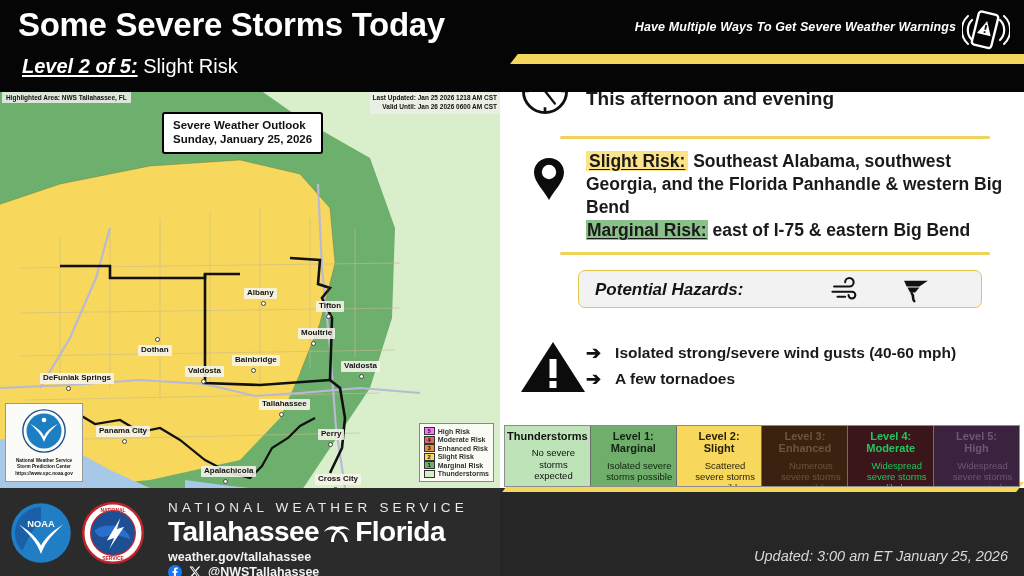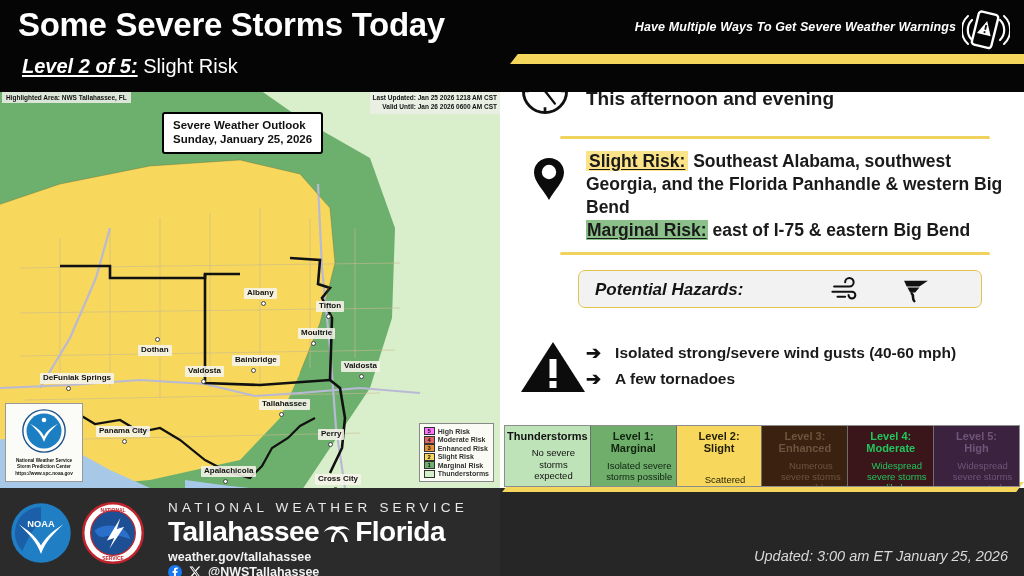--- a/index.html
+++ b/index.html
@@ -367,21 +367,21 @@
   <div class="scale" id="scale-row">
       <div class="scell" style="background: rgb(191, 227, 184); color: rgb(17, 17, 17);">
         <div class="scell-h" style="white-space: pre-line;">Thunderstorms</div>
         <div class="scell-b">No severe storms expected</div>
       </div>
       <div class="scell" style="background: rgb(111, 174, 107); color: rgb(17, 36, 15);">
         <div class="scell-h" style="white-space: pre-line;">Level 1:
 Marginal</div>
         <div class="scell-b">Isolated severe storms possible</div>
       </div>
-      <div class="scell" style="background: rgb(247, 216, 92); color: rgb(35, 30, 6); gap: 14px;">
+      <div class="scell" style="background: rgb(247, 216, 92); color: rgb(35, 30, 6);">
         <div class="scell-h" style="white-space: pre-line;">Level 2:
 Slight</div>
         <div class="scell-b">Scattered severe storms possible</div>
       </div>
       <div class="scell" style="background: rgb(59, 34, 16); color: rgb(107, 85, 63);">
         <div class="scell-h" style="white-space: pre-line;">Level 3:
 Enhanced</div>
         <div class="scell-b">Numerous severe storms possible</div>
       </div>
       <div class="scell" style="background: rgb(58, 21, 25); color: #22c55e;">

